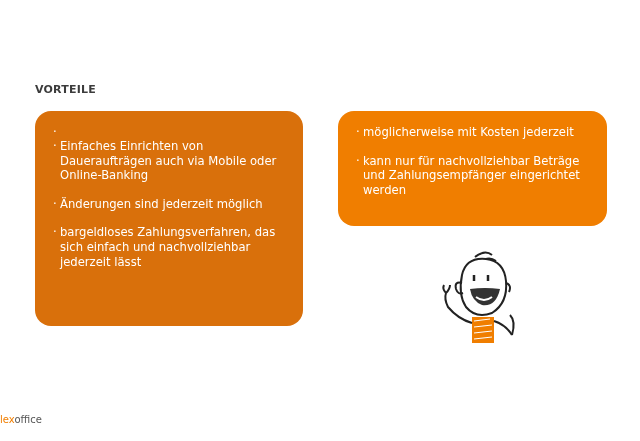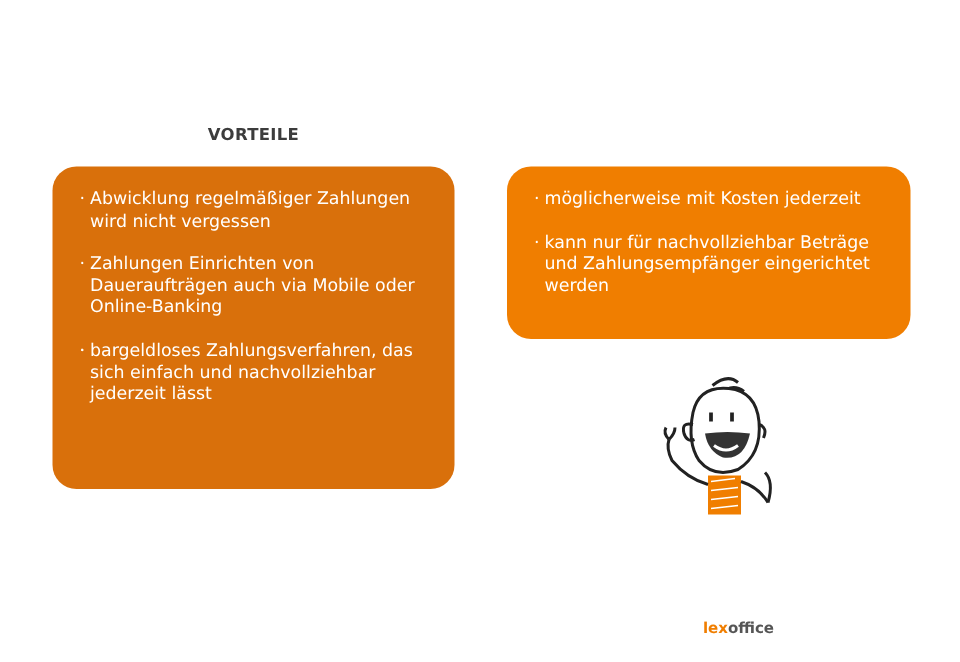--- a/index.html
+++ b/index.html
@@ -2,47 +2,47 @@
 <html><head>
   <meta charset="utf-8">
   <style>
     html, body { margin: 0; padding: 0; }
     body {
       width: 640px; height: 441px; background: #ffffff; position: relative; overflow: hidden;
       font-family: "DejaVu Sans", sans-serif;
     }
     .heading {
       position: absolute; top: 83px; font-size: 11px; font-weight: bold; color: #3c3c3c;
-      text-align: center; letter-spacing: 0.2px;
+      text-align: left; letter-spacing: 0.2px;
     }
     .box {
       position: absolute; border-radius: 16px; color: #ffffff; box-sizing: border-box;
       padding: 14px 16px 0 18px;
     }
     .box.left { left: 35px; top: 111px; width: 268px; height: 215px; background: #d9700b; }
     .box.right { left: 338px; top: 111px; width: 269px; height: 115px; background: #f07e00; }
     .item {
       font-size: 11.6px; line-height: 14.6px; margin-bottom: 14px; padding-left: 7px; position: relative;
     }
     .item .bullet { position: absolute; left: 0; top: 0; }
     .figure { position: absolute; left: 430px; top: 245px; width: 100px; height: 100px; }
     .logo {
-      position: absolute; left: 0; width: 516px; top: 414px; text-align: right;
-      font-size: 10px; font-weight: bold; color: #555555;
+      position: absolute; left: 0; width: 516px; top: 414px; text-align: left;
+      font-size: 10px; font-weight: normal; color: #555555;
     }
     .logo .lex { color: #f07e00; }
   </style>
 </head>
 <body>
 
 <div class="heading" style="left:35px;width:268px;">VORTEILE</div>
 <div class="box left">
-  <div class="item"><span class="bullet">·</span><span>Abwicklung regelmäßiger Zahlungen wird nicht vergessen</span></div>
-  <div class="item"><span class="bullet">·</span><span>Zahlungen Einrichten von Daueraufträgen auch via Mobile oder Online-Banking</span></div>
   <div class="item"><span class="bullet">·</span></div>
+  <div class="item"><span class="bullet">·</span><span>Einfaches Einrichten von Daueraufträgen auch via Mobile oder Online-Banking</span></div>
+  <div class="item"><span class="bullet">·</span><span>Änderungen sind jederzeit möglich</span></div>
   <div class="item"><span class="bullet">·</span><span>bargeldloses Zahlungsverfahren, das sich einfach und nachvollziehbar jederzeit lässt</span></div>
 </div>
 
 <div class="heading" style="left:338px;width:269px;margin-top:44px;">NACHTEILE</div>
 <div class="box right">
   <div class="item"><span class="bullet">·</span><span>möglicherweise mit Kosten jederzeit</span></div>
   <div class="item"><span class="bullet">·</span><span>kann nur für nachvollziehbar Beträge und Zahlungsempfänger eingerichtet werden</span></div>
 </div>
 
 <div class="figure">

